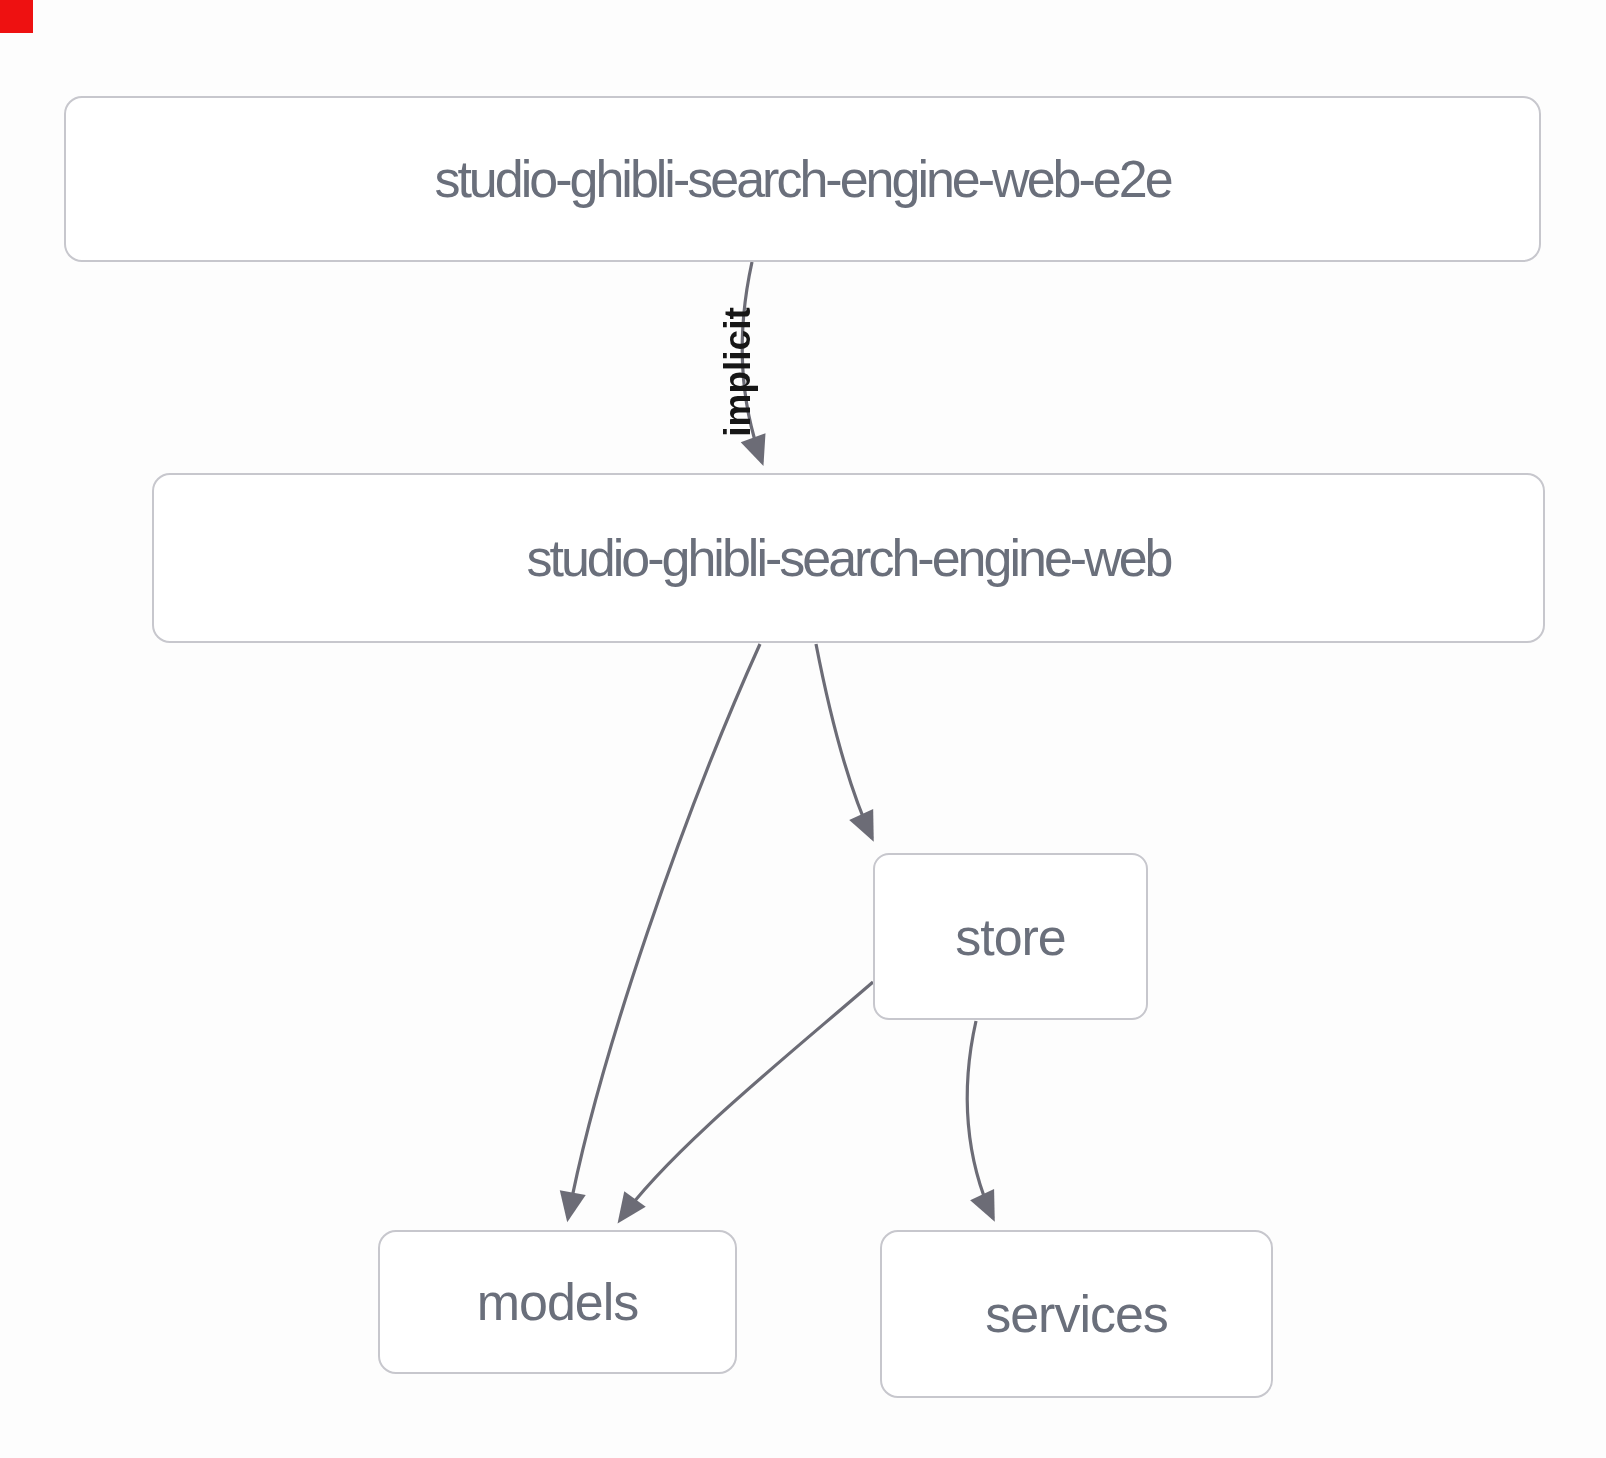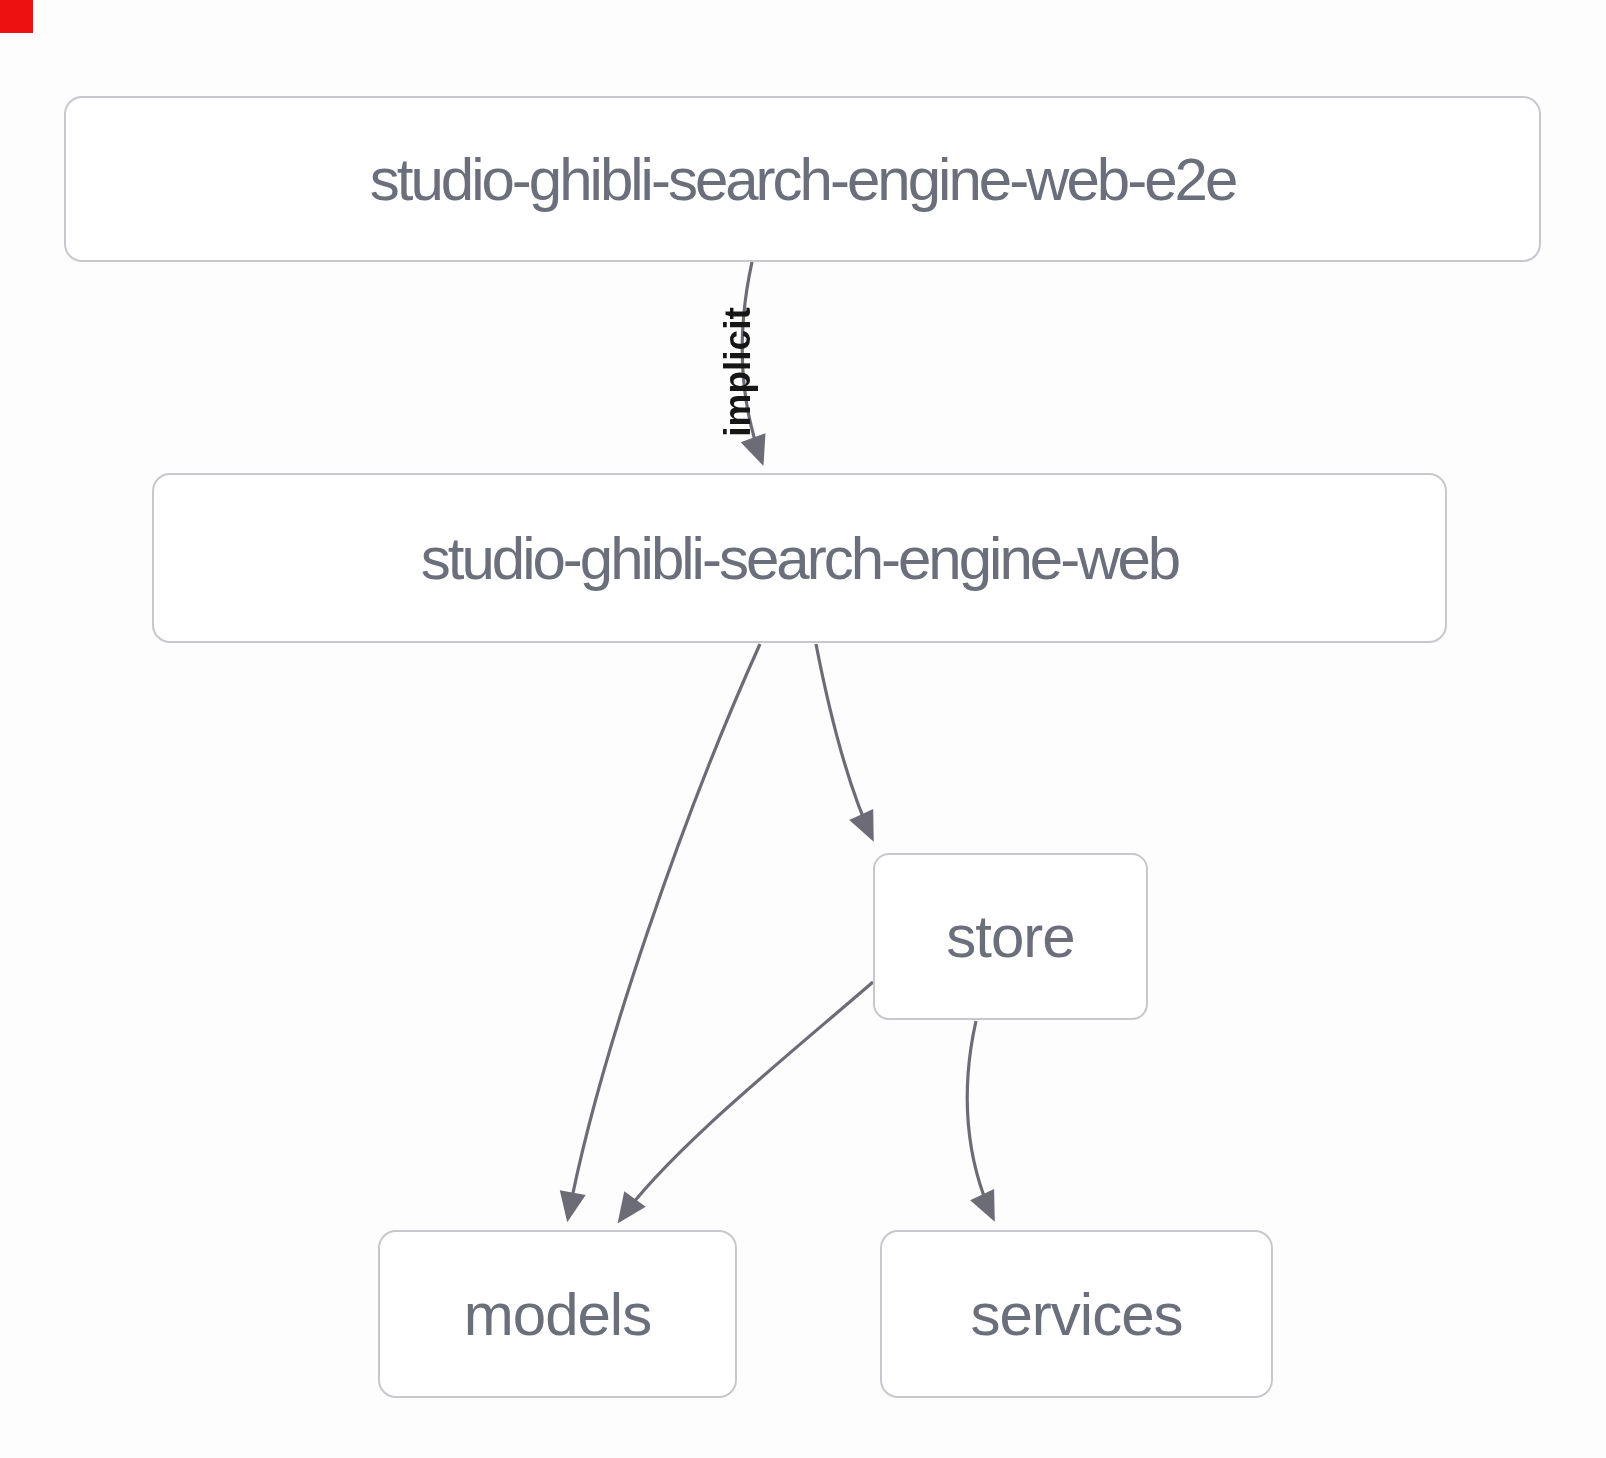--- a/index.html
+++ b/index.html
@@ -24,32 +24,32 @@
   .node {
     position: absolute;
     box-sizing: border-box;
     background: #ffffff;
     border: 2.5px solid #c7c7cd;
     border-radius: 18px;
     display: flex;
     align-items: center;
     justify-content: center;
     color: #6a6f7b;
-    font-size: 60px;
+    font-size: 52px;
     letter-spacing: -1px;
     white-space: nowrap;
     cursor: pointer;
   }
   .node.long {
     letter-spacing: -3px;
   }
   #node-e2e      { left: 64px;  top: 96px;   width: 1477px; height: 166px; }
-  #node-web      { left: 152px; top: 473px;  width: 1295px; height: 170px; }
+  #node-web      { left: 152px; top: 473px;  width: 1393px; height: 170px; }
   #node-store    { left: 873px; top: 853px;  width: 275px;  height: 167px; border-radius: 16px; }
-  #node-models   { left: 378px; top: 1230px; width: 359px;  height: 168px; justify-content: center; }
+  #node-models   { left: 378px; top: 1230px; width: 359px;  height: 144px; justify-content: center; }
   #node-services { left: 880px; top: 1230px; width: 393px;  height: 168px; text-align: right; }
   .edge-label {
     position: absolute;
     left: 663px;
     top: 352px;
     width: 150px;
     height: 40px;
     text-align: center;
     transform: rotate(-90deg);
     font-size: 37px;

